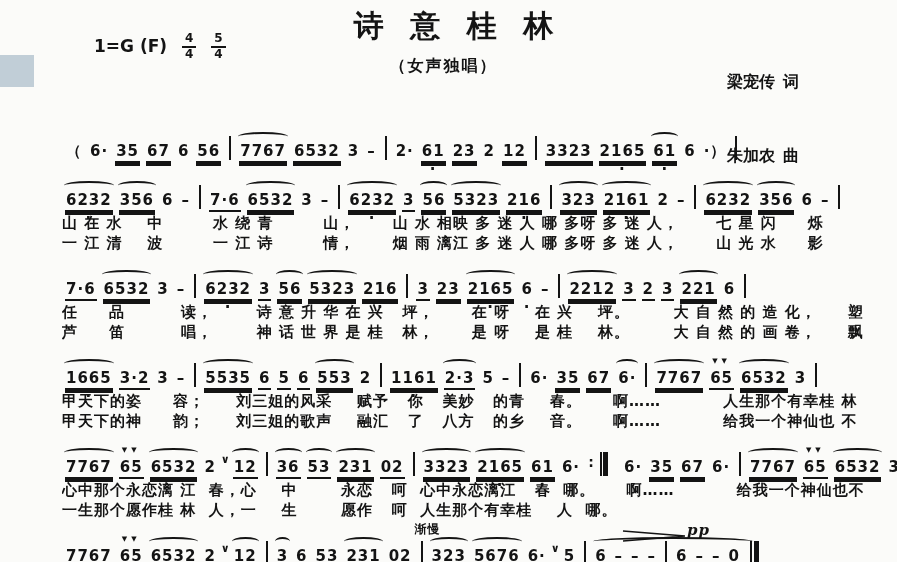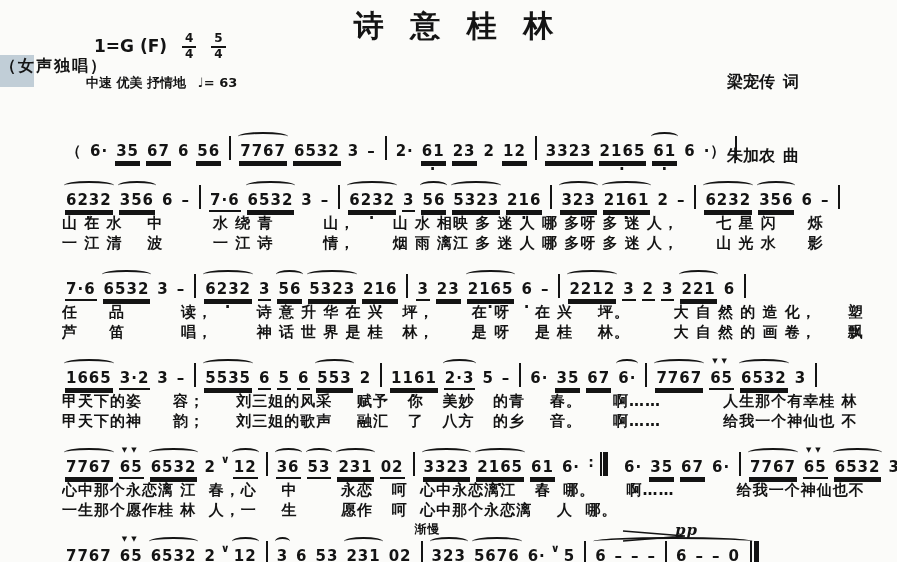--- a/index.html
+++ b/index.html
@@ -14,22 +14,22 @@
   
   .header { position:relative; height:114px; }
   .keysig { position:absolute; left:94px; top:32px; font-weight:bold; font-size:17px; white-space:nowrap; }
   .ts { display:inline-block; margin-left:9px; vertical-align:middle; text-align:center; }
   .ts .n { display:block; border-bottom:2px solid var(--ink); padding:0 3px; font-size:12px; line-height:1.15; }
   .ts .d { display:block; font-size:12px; line-height:1.15; }
   .tempo { position:absolute; left:86px; top:74px; font-weight:bold; font-size:13px; white-space:nowrap; }
   .mm { margin-left:7px; }
   .title { position:absolute; left:0; right:0; top:6px; margin:0; text-align:center;
            font-size:30px; font-weight:bold; letter-spacing:8px;padding-left:36px; }
-  .subtitle { position:absolute; left:0; right:0; top:56px; text-align:left;
-              font-size:16px; font-weight:bold; letter-spacing:2px; }
+  .subtitle { position:absolute; left:0; right:0; top:56px; text-align:center;
+              font-size:16px; font-weight:bold; letter-spacing:2px;padding-left:8px; }
   .credits { position:absolute; right:80px; top:20px; font-size:16px; font-weight:bold;
              line-height:1.55; text-align:left; white-space:pre;font-family:Liberation Serif, serif; }
   
   .score { padding:0 10px 0 62px; }
   .system { margin-top:1px; }
   .notes { white-space:nowrap; padding-top:21px; line-height:20px; }
   .tok { position:relative; display:inline-block; font-weight:bold; font-size:15px;
          letter-spacing:1px; margin:0 3px; padding:0 1px; }
   .u1 { border-bottom:2px solid var(--ink); }
   .u2 { border-bottom:2px solid var(--ink); box-shadow:0 3px 0 var(--ink); }
@@ -44,21 +44,21 @@
             border-right:5px solid var(--ink); margin:0 2px 0 6px; vertical-align:-4px; }
   .repbar { display:inline-block; position:relative; width:8px; height:24px;
             border-left:2px solid var(--ink); border-right:5px solid var(--ink);
             margin:0 12px 0 16px; vertical-align:-4px; }
   .repbar::before { content:"∶"; position:absolute; left:-13px; top:1px; font-size:14px; font-weight:bold; }
   .breath { position:relative; top:-9px; display:inline-block; font-size:11px; font-weight:bold; margin-left:1px; }
   .accm { position:absolute; top:-17px; left:50%; transform:translateX(-50%); font-style:normal;
           font-size:7px; letter-spacing:4px; white-space:nowrap; }
   .abovem { position:absolute; top:-27px; left:-16px; font-style:normal; font-size:12px;
             font-weight:bold; white-space:nowrap;text-align:right; }
-  .dynm { position:absolute; top:-26px; left:0; font-family:"DejaVu Serif", serif;
+  .dynm { position:absolute; top:-26px; left:12px; font-family:"DejaVu Serif", serif;
           font-style:italic; font-size:15px; font-weight:bold; }
   .hairpin { position:absolute; top:-19px; left:-26px; width:72px; height:12px; font-style:normal; }
   .lyric { margin-top:2px; font-size:15px; font-weight:bold; letter-spacing:1px;
            white-space:pre; line-height:18px; overflow:hidden; }
 </style>
 </head>
 <body>
 
 <div class="page">
   <div class="artifact"></div>
@@ -67,24 +67,20 @@
     <div class="keysig">
       <span>1=G (F)</span>
       <span class="ts">
         <b class="n">4</b>
         <b class="d">4</b>
       </span>
       <span class="ts">
         <b class="n">5</b>
         <b class="d">4</b>
       </span>
-    </div>
-    <div class="tempo">
-      <span>中速 优美 抒情地</span>
-      <span class="mm"><span>♩</span><span>= 63</span></span>
     </div>
     <h1 class="title">诗 意 桂 林</h1>
     <div class="subtitle">（女声独唱）</div>
     <div class="credits">
       <div>梁宠传  词</div>
       <div>朱加农  曲</div>
     </div>
   </div>
 
   <div class="score">
@@ -102,21 +98,21 @@
         <div class="lyric">芦     笛         唱，       神 话 世 界 是 桂   林，      是 呀    是 桂    林。       大 自 然 的 画 卷，     飘 逸     着</div>
       </div>
       <div class="system">
         <div class="notes"><span class="tok u2 db slur">1665</span><span class="tok u1">3·2</span><span class="tok">3</span><span class="tok">–</span><span class="bar"></span><span class="tok u2 slur">5535</span><span class="tok u1">6</span><span class="tok u1">5</span><span class="tok u1">6</span><span class="tok u2 slur">553</span><span class="tok">2</span><span class="bar"></span><span class="tok u2 db">1161</span><span class="tok u1 slur">2·3</span><span class="tok">5</span><span class="tok">–</span><span class="bar"></span><span class="tok">6·</span><span class="tok u2">35</span><span class="tok u2">67</span><span class="tok slur">6·</span><span class="bar"></span><span class="tok u2 slur">7767</span><span class="tok u1">65<i class="accm">▼▼</i></span><span class="tok u2 slur">6532</span><span class="tok">3</span><span class="bar"></span></div>
         <div class="lyric">甲天下的姿     容；     刘三姐的风采    赋予   你   美妙   的青    春。     啊……          人生那个有幸桂 林   行，</div>
         <div class="lyric">甲天下的神     韵；     刘三姐的歌声    融汇   了   八方   的乡    音。     啊……          给我一个神仙也 不   做，</div>
       </div>
       <div class="system">
         <div class="notes"><span class="tok u2 slur">7767</span><span class="tok u1">65<i class="accm">▼▼</i></span><span class="tok u2 slur">6532</span><span class="tok">2</span><span class="breath">∨</span><span class="tok u1 slur">12</span><span class="bar"></span><span class="tok u1 slur">36</span><span class="tok u1 slur">53</span><span class="tok u2 slur">231</span><span class="tok u1">02</span><span class="bar"></span><span class="tok u2 slur">3323</span><span class="tok u2 db slur">2165</span><span class="tok u2 db">61</span><span class="tok">6·</span><span class="repbar"></span><span class="tok">6·</span><span class="tok u2">35</span><span class="tok u2">67</span><span class="tok">6·</span><span class="bar"></span><span class="tok u2 slur">7767</span><span class="tok u1">65<i class="accm">▼▼</i></span><span class="tok u2 slur">6532</span><span class="tok">3</span></div>
         <div class="lyric">心中那个永恋漓 江  春，心    中       永恋   呵  心中永恋漓江   春  哪。     啊……          给我一个神仙也不   做，</div>
-        <div class="lyric">一生那个愿作桂 林  人，一    生       愿作   呵  心中那个永恋漓    人  哪。</div>
+        <div class="lyric">一生那个愿作桂 林  人，一    生       愿作   呵  人生那个有幸桂    人  哪。</div>
       </div>
       <div class="system">
         <div class="notes"><span class="tok u2">7767</span><span class="tok u1">65<i class="accm">▼▼</i></span><span class="tok u2 slur">6532</span><span class="tok">2</span><span class="breath">∨</span><span class="tok u1 slur">12</span><span class="bar"></span><span class="tok slur">3</span><span class="tok">6</span><span class="tok u2">53</span><span class="tok u2 slur">231</span><span class="tok u1">02</span><span class="bar"></span><span class="tok u2 slur">323<i class="abovem">渐慢</i></span><span class="tok u2 slur">5676</span><span class="tok">6·</span><span class="breath">∨</span><span class="tok u1">5</span><span class="bar"></span><span class="tok slur slurw">6</span><span class="tok">–</span><span class="tok">–</span><span class="tok">–<i class="hairpin"><svg width="72" height="12" viewBox="0 0 72 12">
                 <path d="M2,1 L64,6 M2,11 L64,6" stroke="#141414" stroke-width="1.6" fill="none"></path>
               </svg></i></span><span class="bar"></span><span class="tok">6<i class="dynm">pp</i></span><span class="tok">–</span><span class="tok">–</span><span class="tok">0</span><span class="finbar"></span></div>
       </div>
     </div>
 </div>
 
 </body></html>

